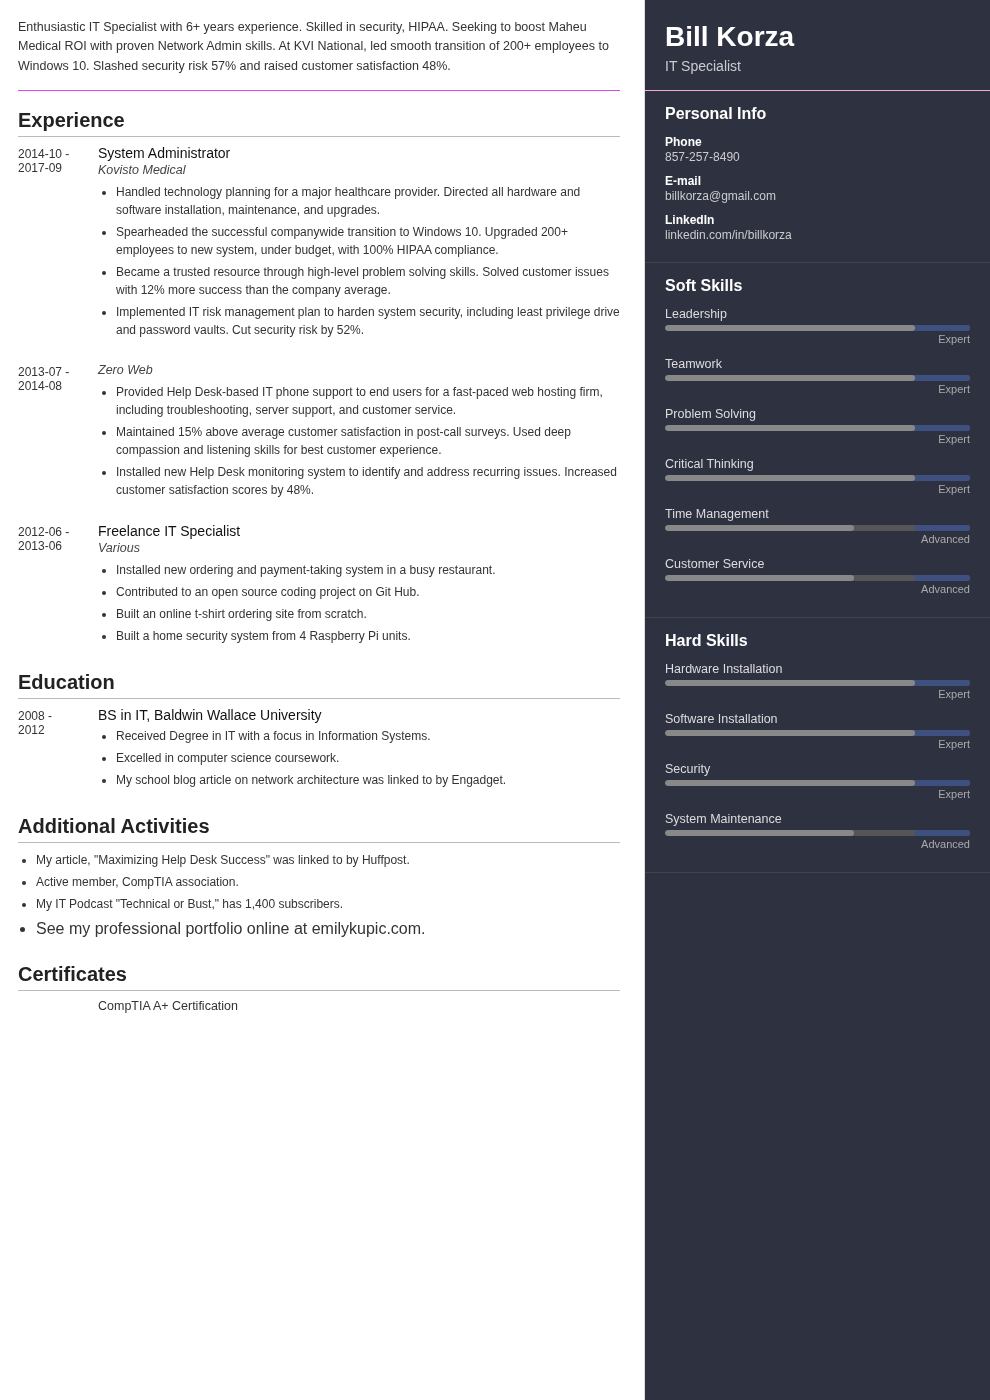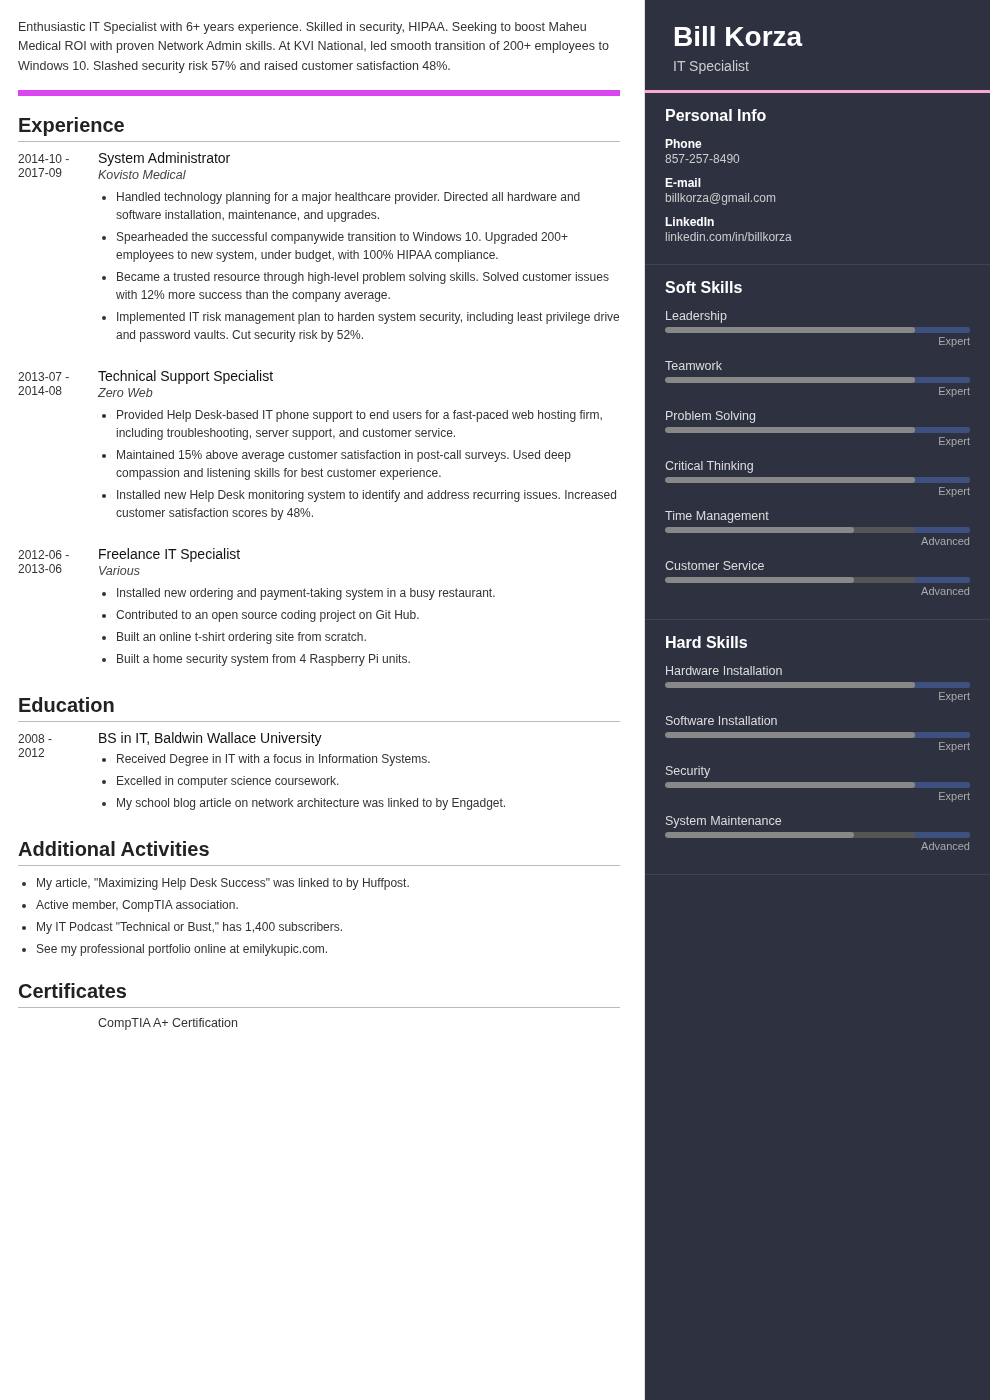--- a/index.html
+++ b/index.html
@@ -19,21 +19,21 @@
       padding: 18px 24px 24px 18px;
       border-right: 1px solid #ddd;
     }
 
     .summary-text {
       font-size: 12.5px;
       line-height: 1.55;
       color: #333;
       margin-bottom: 18px;
       padding-bottom: 14px;
-      border-bottom: 6px solid #d946ef;
+      border-bottom: 1px solid #d946ef;
     }
 
     .section-title {
       font-size: 20px;
       font-weight: bold;
       color: #222;
       margin-bottom: 8px;
       padding-bottom: 4px;
       border-bottom: 1px solid #bbb;
     }
@@ -131,22 +131,22 @@
     
     .right-panel {
       flex: 0 0 345px;
       background: #2e3240;
       color: #fff;
       padding: 0;
     }
 
     .right-header {
       background: #2e3240;
-      padding: 20px 20px 16px 28px;
-      border-bottom: 3px solid #f9a8d4;
+      padding: 20px 20px 16px 20px;
+      border-bottom: 1px solid #f9a8d4;
     }
 
     .right-name {
       font-size: 28px;
       font-weight: bold;
       color: #fff;
       line-height: 1.2;
     }
 
     .right-title {
@@ -246,21 +246,20 @@
               <li>Spearheaded the successful companywide transition to Windows 10. Upgraded 200+ employees to new system, under budget, with 100% HIPAA compliance.</li>
               <li>Became a trusted resource through high-level problem solving skills. Solved customer issues with 12% more success than the company average.</li>
               <li>Implemented IT risk management plan to harden system security, including least privilege drive and password vaults. Cut security risk by 52%.</li>
             </ul>
           </div>
         </div>
         <div class="exp-entry">
           <div class="exp-date" style="white-space: pre-line;">2013-07 -
 2014-08</div>
           <div class="exp-content">
-            <div class="exp-title">Technical Support Specialist</div>
             <div class="exp-company">Zero Web</div>
             <ul class="exp-bullets">
               <li>Provided Help Desk-based IT phone support to end users for a fast-paced web hosting firm, including troubleshooting, server support, and customer service.</li>
               <li>Maintained 15% above average customer satisfaction in post-call surveys. Used deep compassion and listening skills for best customer experience.</li>
               <li>Installed new Help Desk monitoring system to identify and address recurring issues. Increased customer satisfaction scores by 48%.</li>
             </ul>
           </div>
         </div>
         <div class="exp-entry">
           <div class="exp-date" style="white-space: pre-line;">2012-06 -
@@ -296,21 +295,21 @@
         </div>
       </div>
   </div>
 
   <div class="section">
     <h2 class="section-title">Additional Activities</h2>
     <ul class="activities-bullets" id="activities-container">
         <li style="font-size: 12px; line-height: 1.5; margin-bottom: 4px;">My article, "Maximizing Help Desk Success" was linked to by Huffpost.</li>
         <li style="font-size: 12px; line-height: 1.5; margin-bottom: 4px;">Active member, CompTIA association.</li>
         <li style="font-size: 12px; line-height: 1.5; margin-bottom: 4px;">My IT Podcast "Technical or Bust," has 1,400 subscribers.</li>
-        <li style="font-size: 12px; line-height: 1.5; margin-bottom: 20px;">See my professional portfolio online at emilykupic.com.</li>
+        <li style="font-size: 16px; line-height: 1.5; margin-bottom: 20px;">See my professional portfolio online at emilykupic.com.</li>
       </ul>
   </div>
 
   <div class="section">
     <h2 class="section-title">Certificates</h2>
     <div id="certificates-container">
         <div class="cert-item">CompTIA A+ Certification</div>
       </div>
   </div>
 </div>

